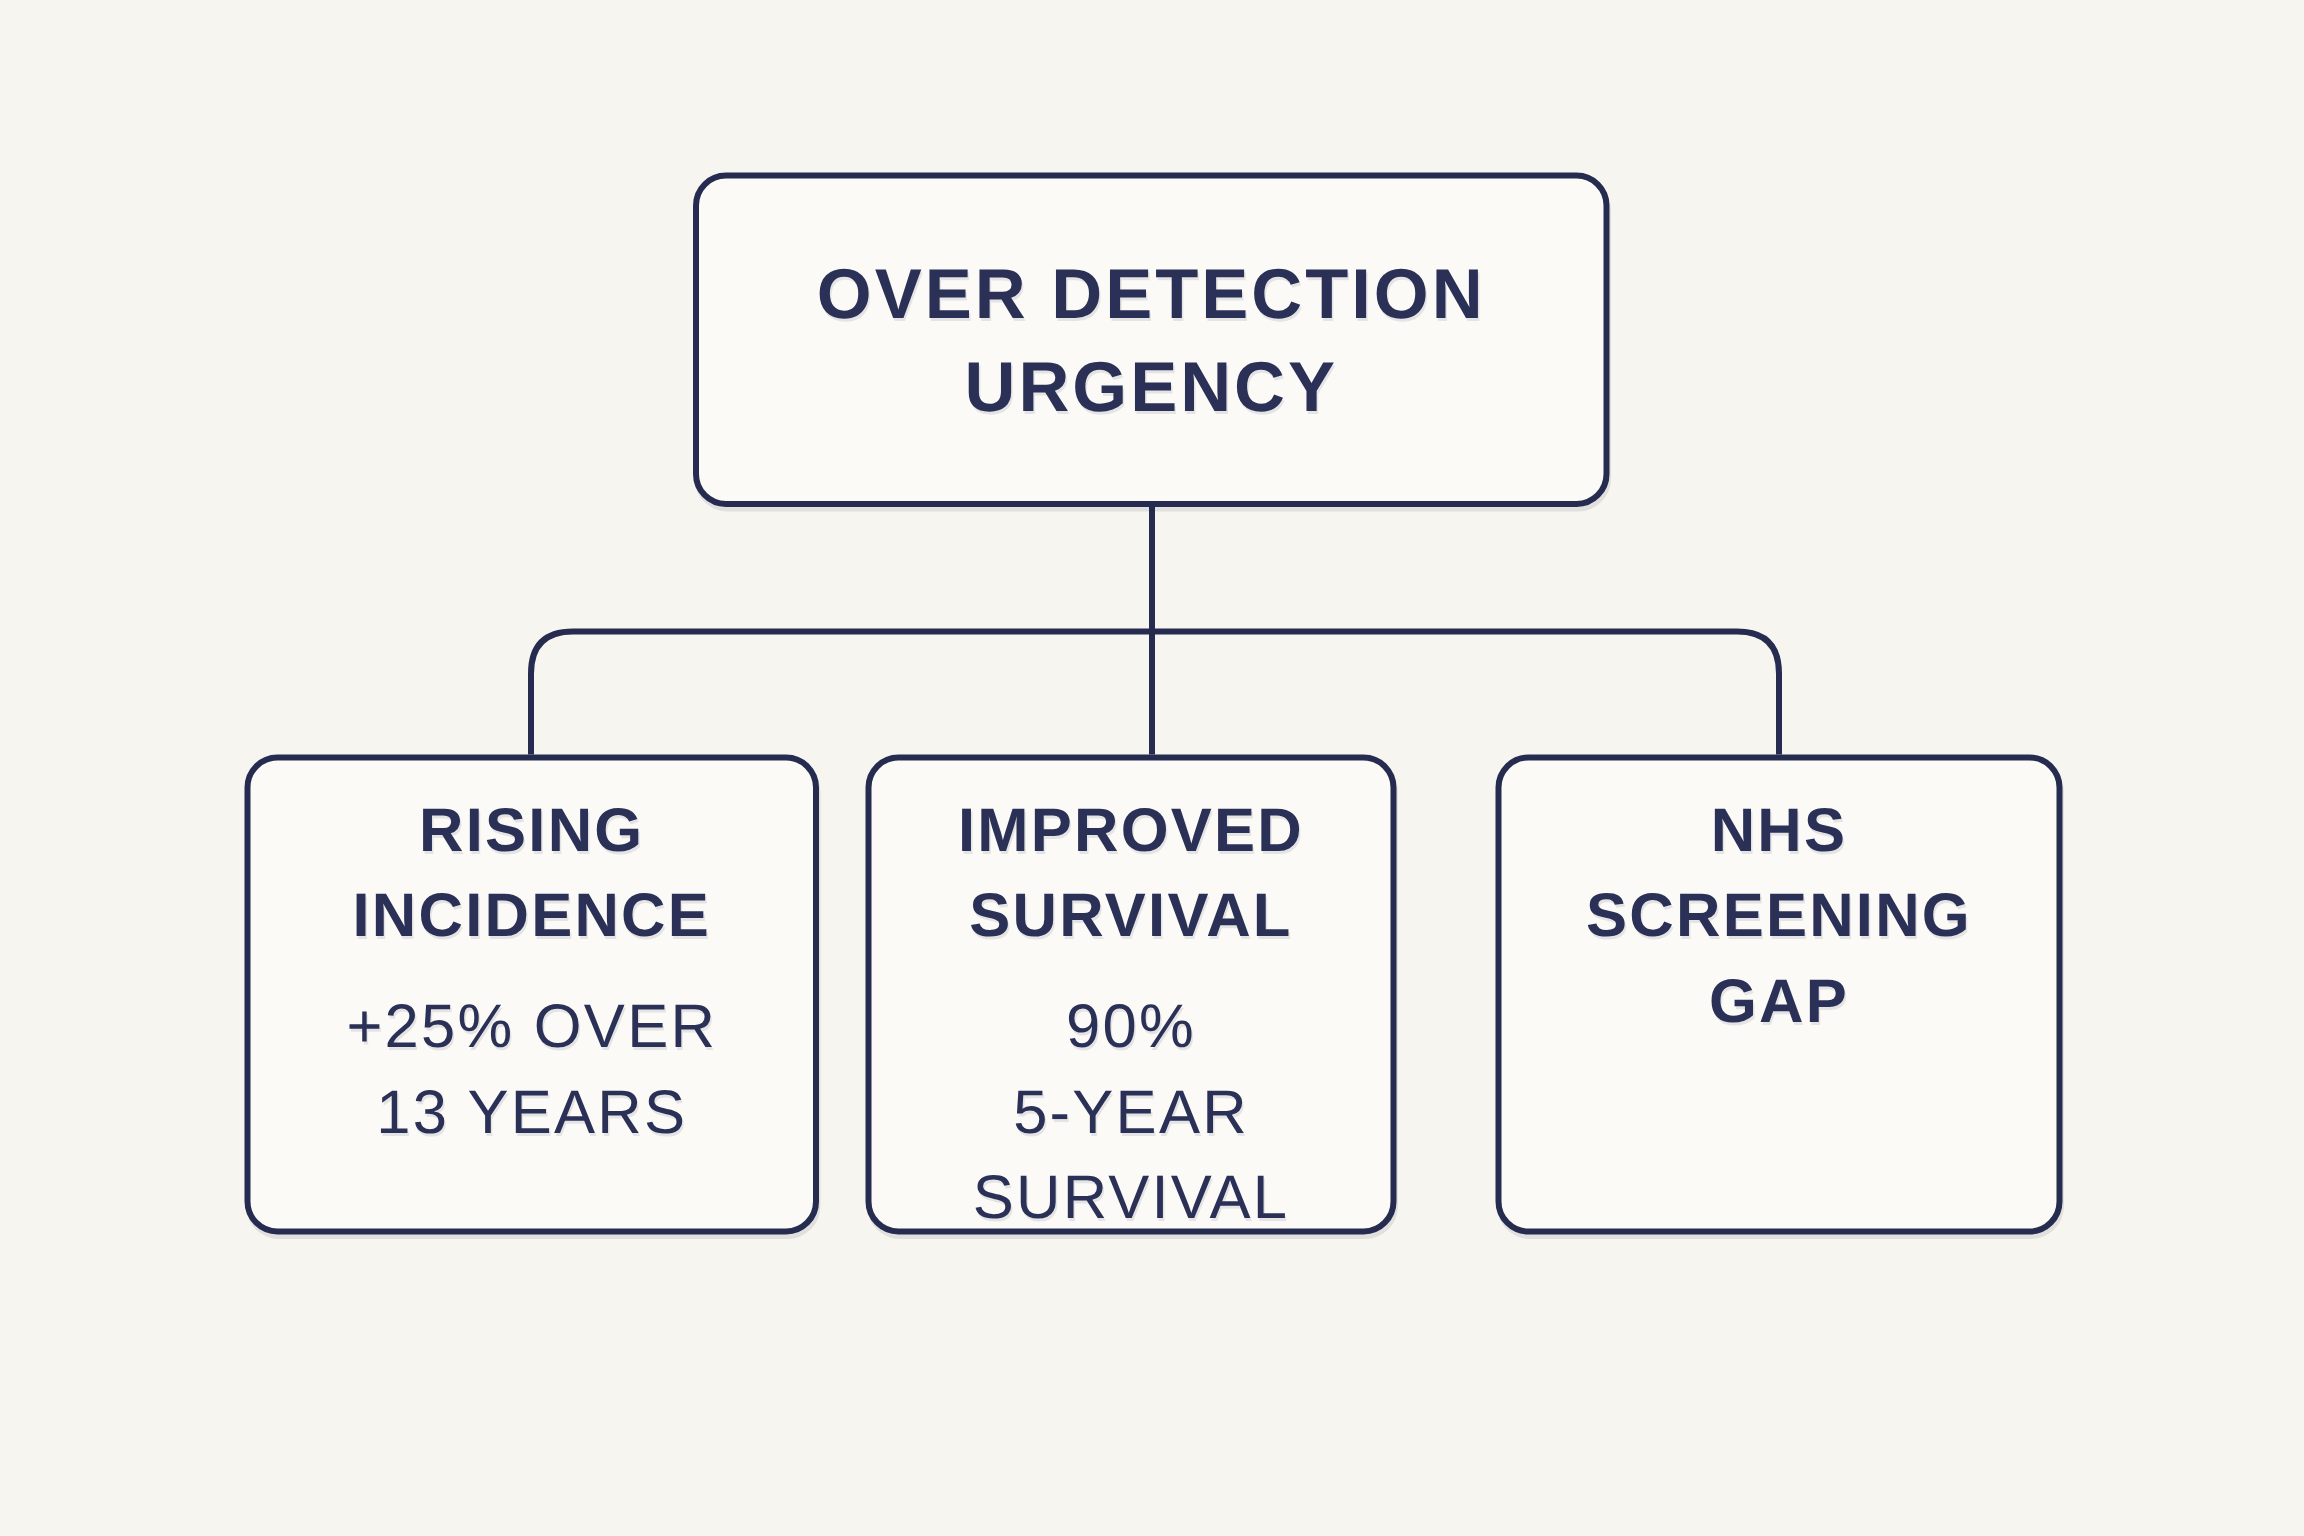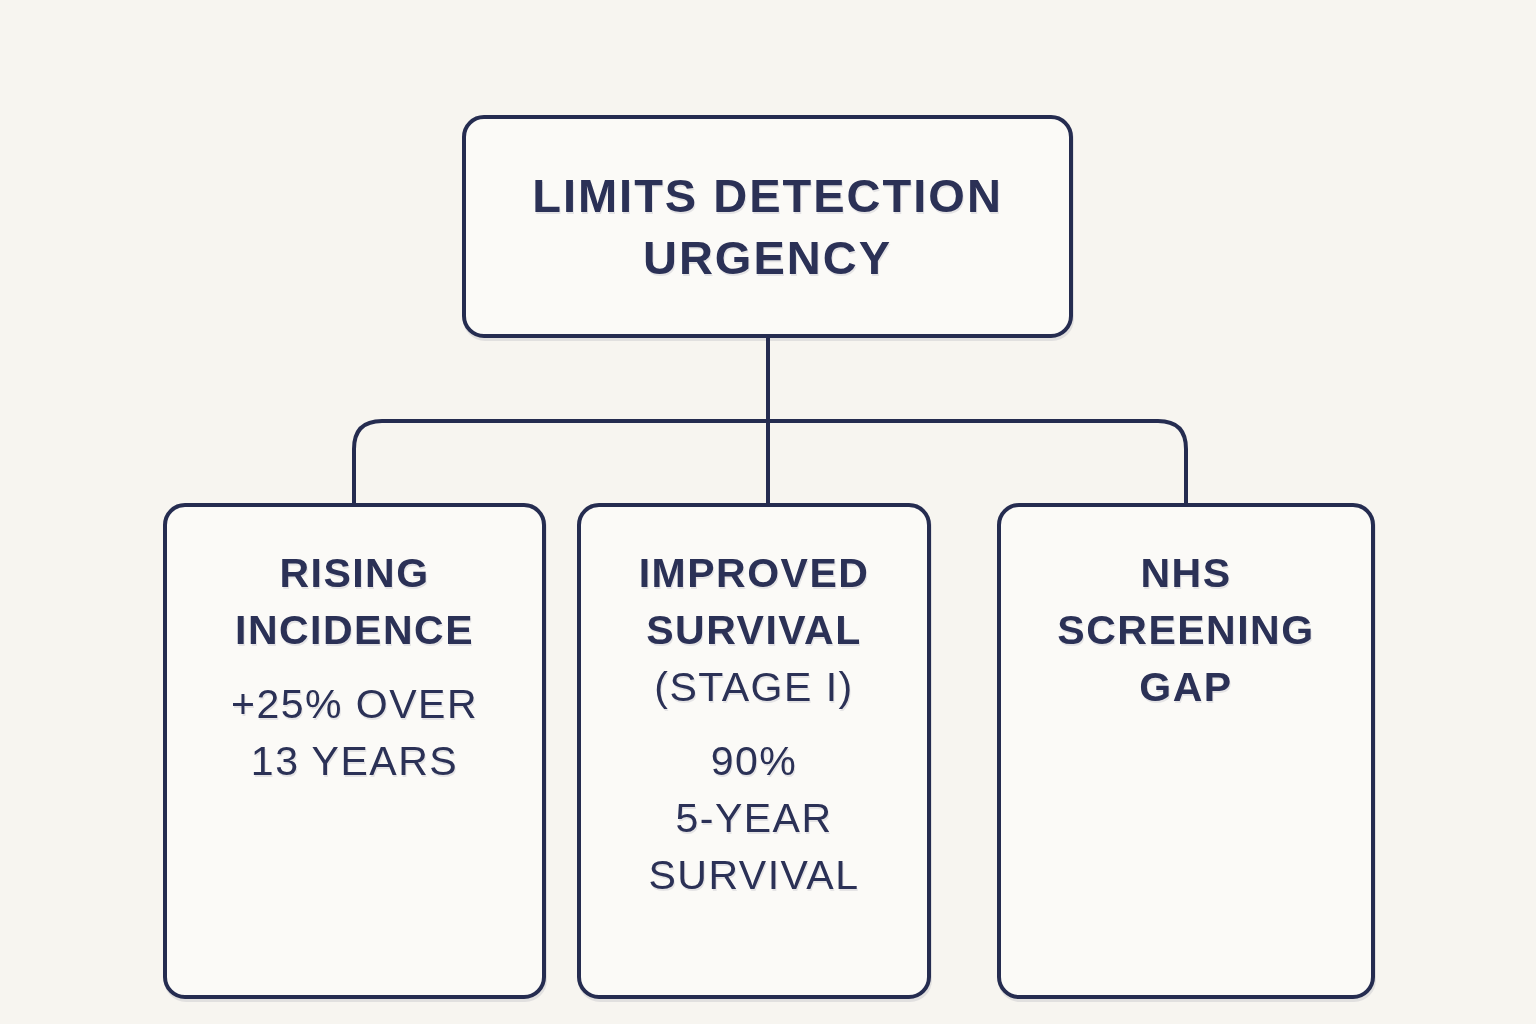--- a/index.html
+++ b/index.html
@@ -52,22 +52,22 @@
   }
   .root-node .line-text {
     font-size: 47px;
     line-height: 62px;
     font-weight: 700;
     letter-spacing: 2px;
     white-space: nowrap;
   }
   .child-node {
     top: 503px;
-    height: 496px;
-    padding-top: 38px;
+    height: 320px;
+    padding-top: 18px;
   }
   .child-node .line-text {
     font-size: 41px;
     line-height: 57px;
     letter-spacing: 1.5px;
     white-space: nowrap;
   }
   .child-node .bold {
     font-weight: 700;
   }
@@ -87,37 +87,36 @@
 <div class="canvas">
 
   <svg class="connector-svg" viewBox="0 0 1536 1024" xmlns="http://www.w3.org/2000/svg">
 
     <path d="M768 338 L768 503" fill="none" stroke="#252c50" stroke-width="4"></path>
 
     <path d="M354 503 L354 449 Q354 421 382 421 L1158 421 Q1186 421 1186 449 L1186 503" fill="none" stroke="#252c50" stroke-width="4"></path>
   </svg>
 
   <div class="node root-node">
-    <div class="line-text">LIMITS DETECTION</div>
+    <div class="line-text">OVER DETECTION</div>
     <div class="line-text">URGENCY</div>
   </div>
 
   <div class="node child-node child-rising">
     <div class="line-text bold">RISING</div>
     <div class="line-text bold">INCIDENCE</div>
     <div class="detail-block">
       <div class="line-text reg">+25% OVER</div>
       <div class="line-text reg">13 YEARS</div>
     </div>
   </div>
 
   <div class="node child-node child-survival">
     <div class="line-text bold">IMPROVED</div>
     <div class="line-text bold">SURVIVAL</div>
-    <div class="line-text reg">(STAGE I)</div>
     <div class="detail-block">
       <div class="line-text reg">90%</div>
       <div class="line-text reg">5-YEAR</div>
       <div class="line-text reg">SURVIVAL</div>
     </div>
   </div>
 
   <div class="node child-node child-screening">
     <div class="line-text bold">NHS</div>
     <div class="line-text bold">SCREENING</div>

